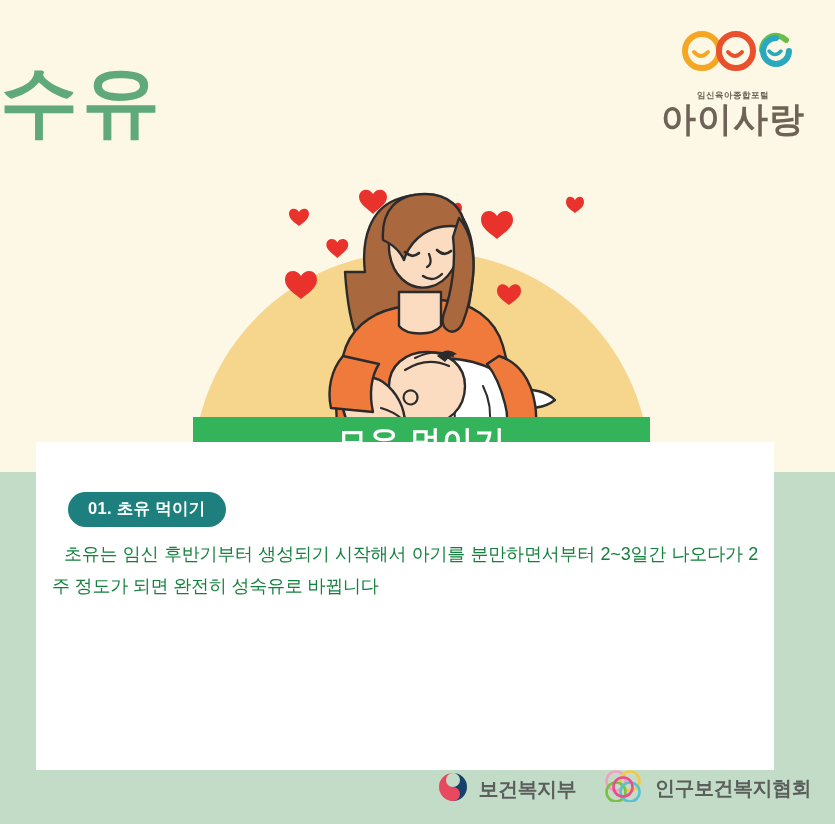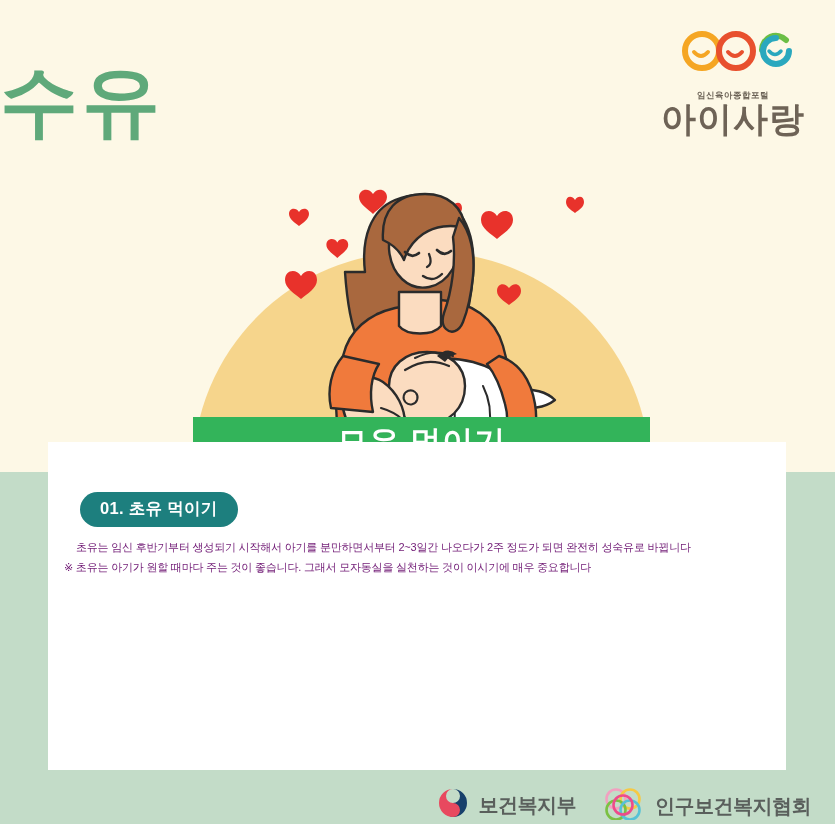--- a/index.html
+++ b/index.html
@@ -50,43 +50,43 @@
     background:#33B45A;
     display:flex;align-items:center;justify-content:center;
   }
   .banner-text{
     color:#ffffff;font-size:31px;font-weight:bold;letter-spacing:1px;
     text-shadow:0 1px 0 rgba(0,0,0,.08);
   }
 
   
   .card{
-    position:absolute;left:48px;top:442px;width:738px;height:328px;
+    position:absolute;left:36px;top:442px;width:738px;height:328px;
     background:#ffffff;
   }
   .badge{
     position:absolute;left:32px;top:50px;
     background:#1D7F7E;color:#fff;border-radius:18px;
     padding:6px 20px 7px 20px;
     font-size:16.5px;font-weight:bold;letter-spacing:.3px;
     white-space:nowrap;
   }
   .body-text{
     position:absolute;left:16px;top:96px;width:706px;
-    color:#701a75;font-size:11px;line-height:1.78;
+    color:#15803d;font-size:18px;line-height:1.78;
     letter-spacing:-.2px;
     text-align:justify;
   }
   .body-text p{margin:0;}
   .body-text p.indent{text-indent:12px;}
 
   
   .footer{
     position:absolute;left:0;bottom:0;width:835px;height:54px;
-    display:flex;align-items:flex-end;justify-content:flex-end;
+    display:flex;align-items:flex-start;justify-content:flex-end;
     padding-right:24px;box-sizing:border-box;gap:26px;
   }
   .f-org{display:flex;align-items:center;gap:9px;}
   .f-name{font-size:20px;font-weight:bold;color:#5a5f5c;letter-spacing:-.5px;}
 </style>
 </head>
 <body>
 
 <div id="poster">
 
@@ -236,21 +236,20 @@
   </div>
 
   <div class="banner">
     <span class="banner-text">모유 먹이기</span>
   </div>
 
   <div class="card">
     <div class="badge">01. 초유 먹이기</div>
     <div class="body-text">
       <p class="indent">초유는 임신 후반기부터 생성되기 시작해서 아기를 분만하면서부터 2~3일간 나오다가 2주 정도가 되면 완전히 성숙유로 바뀝니다</p>
-      <p>※ 초유는 아기가 원할 때마다 주는 것이 좋습니다. 그래서 모자동실을 실천하는 것이 이시기에 매우 중요합니다</p>
     </div>
   </div>
 
   <div class="footer">
 
     <div class="f-org">
       <span>
         <svg width="34" height="34" viewBox="0 0 34 34">
           <path d="M17 3 A14 14 0 0 1 17 31 A7 7 0 0 1 17 17 A7 7 0 0 0 17 3 Z" fill="#17406B"></path>
           <path d="M17 31 A14 14 0 0 1 17 3 A7 7 0 0 0 17 17 A7 7 0 0 1 17 31 Z" fill="#E8495F"></path>

